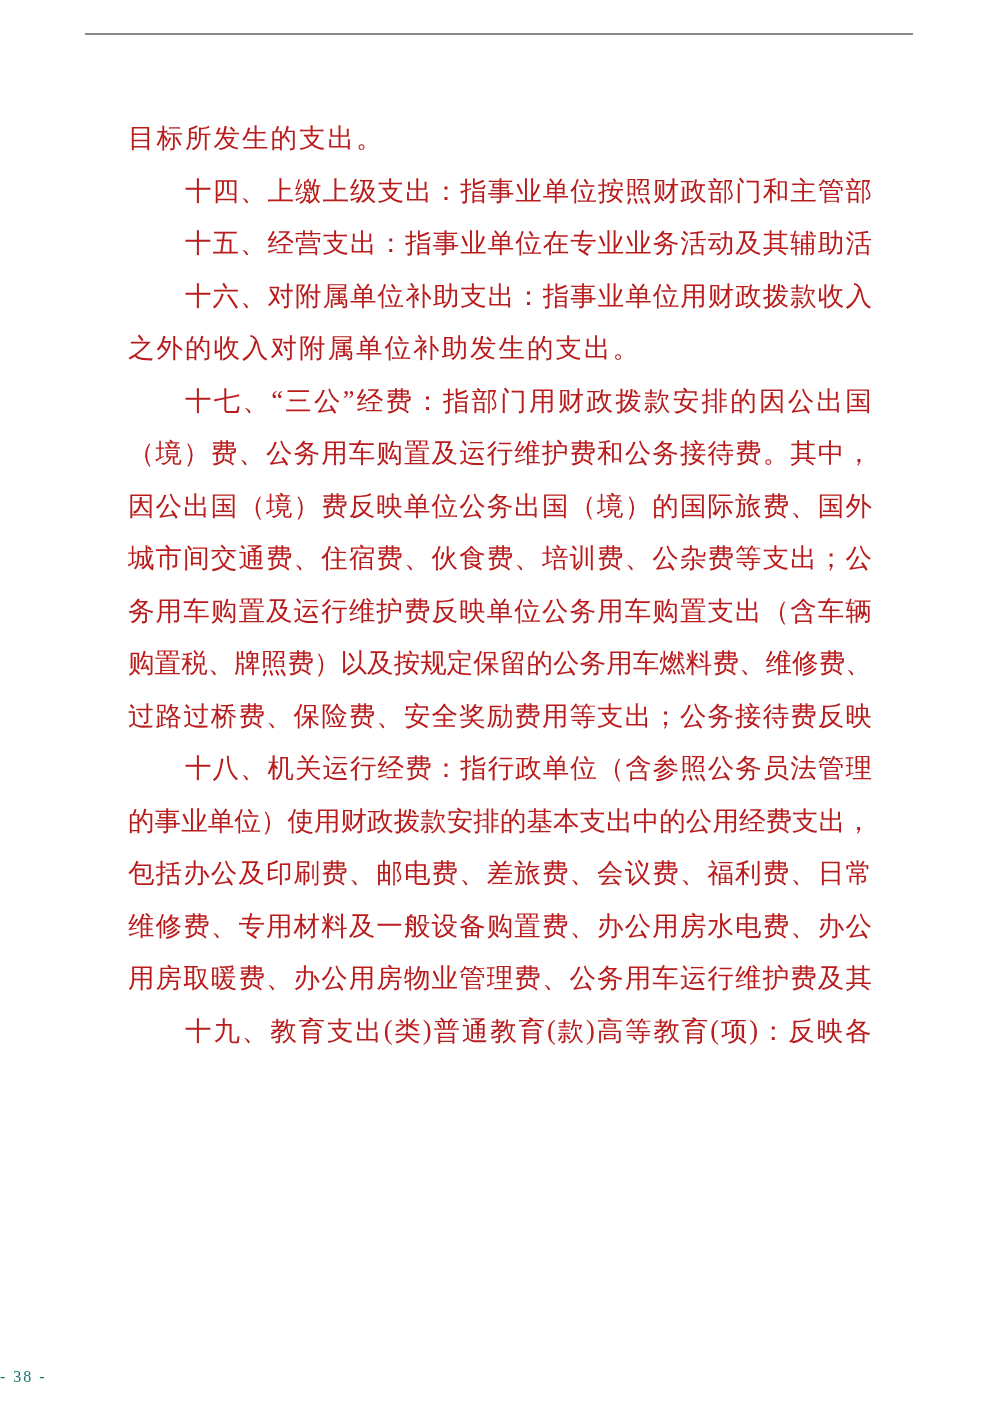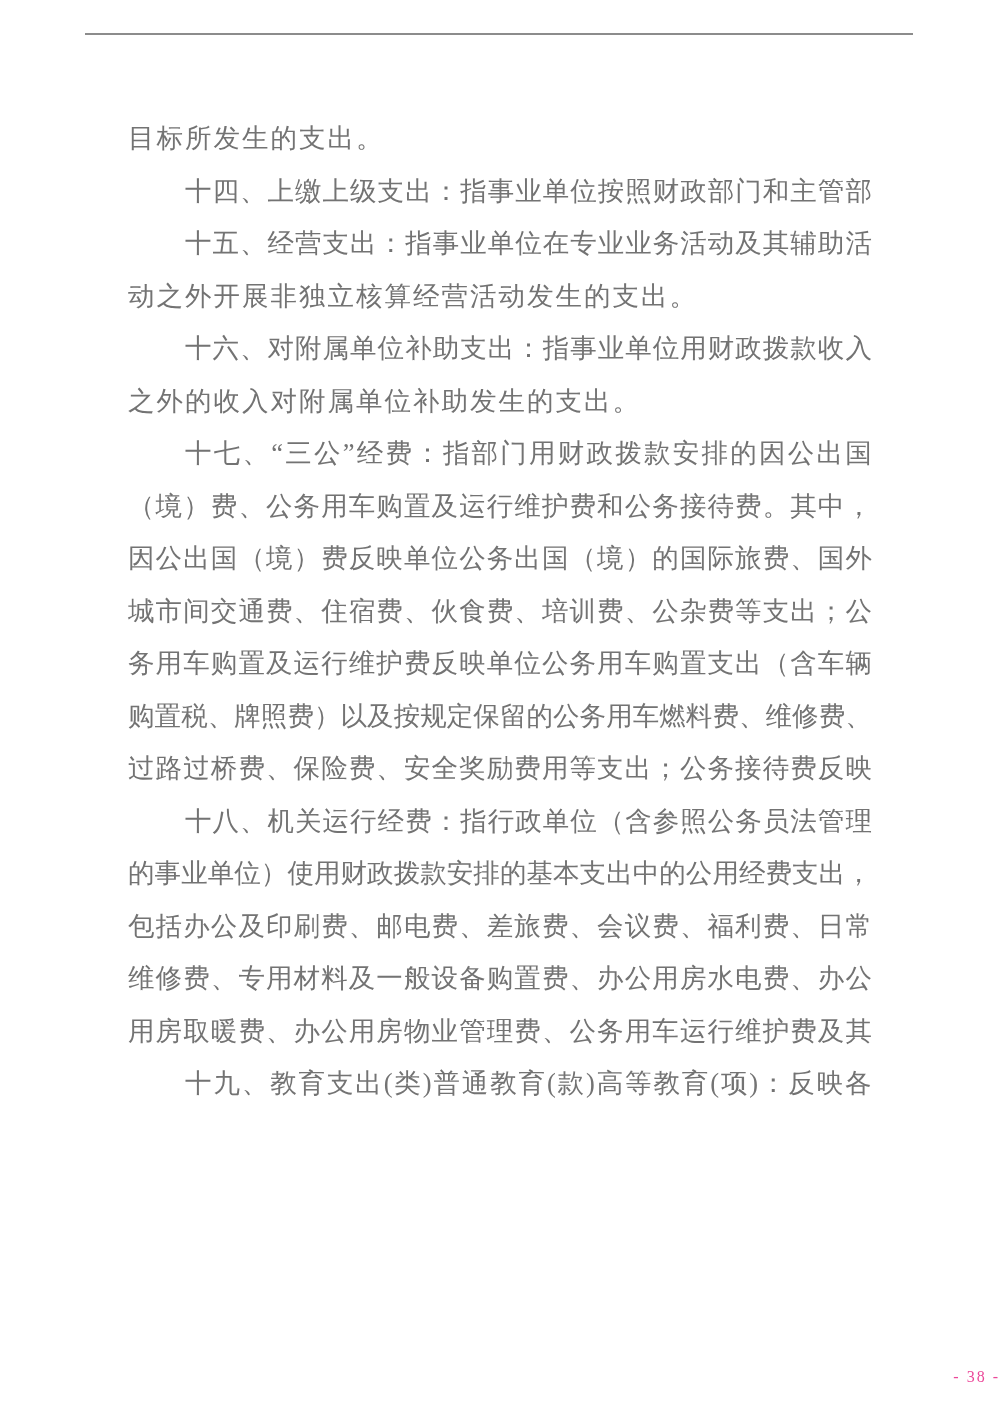--- a/index.html
+++ b/index.html
@@ -28,40 +28,40 @@
     width: 828px;
     height: 2px;
     background: #8c8c8c;
   }
   .body-text {
     position: absolute;
     left: 128px;
     top: 112px;
     width: 744px;
     font-size: 26.5px;
-    color: #737373;
+    color: #b91c1c;
   }
   .line {
     height: 52.5px;
     display: flex;
     align-items: center;
     justify-content: flex-start;
     white-space: nowrap;
   }
   .line.full { justify-content: space-between; }
   .line.end  { letter-spacing: 2px; }
   .line.indent { padding-left: 57px; }
   .footer-page-number {
     position: absolute;
     left: 0;
     top: 1368px;
     width: 100%;
-    text-align: right;
+    text-align: left;
     font-size: 16px;
-    color: #ec4899;
+    color: #0f766e;
     letter-spacing: 2px;
   }
 </style>
 </head>
 <body>
 
 <div class="page">
 
 
   <div class="header-rule"></div>
@@ -115,21 +115,20 @@
         <span>业</span>
         <span>务</span>
         <span>活</span>
         <span>动</span>
         <span>及</span>
         <span>其</span>
         <span>辅</span>
         <span>助</span>
         <span>活</span>
       </div>
-    <div class="line end">动之外开展非独立核算经营活动发生的支出。</div>
     <div class="line full indent">
         <span>十</span>
         <span>六</span>
         <span>、</span>
         <span>对</span>
         <span>附</span>
         <span>属</span>
         <span>单</span>
         <span>位</span>
         <span>补</span>

